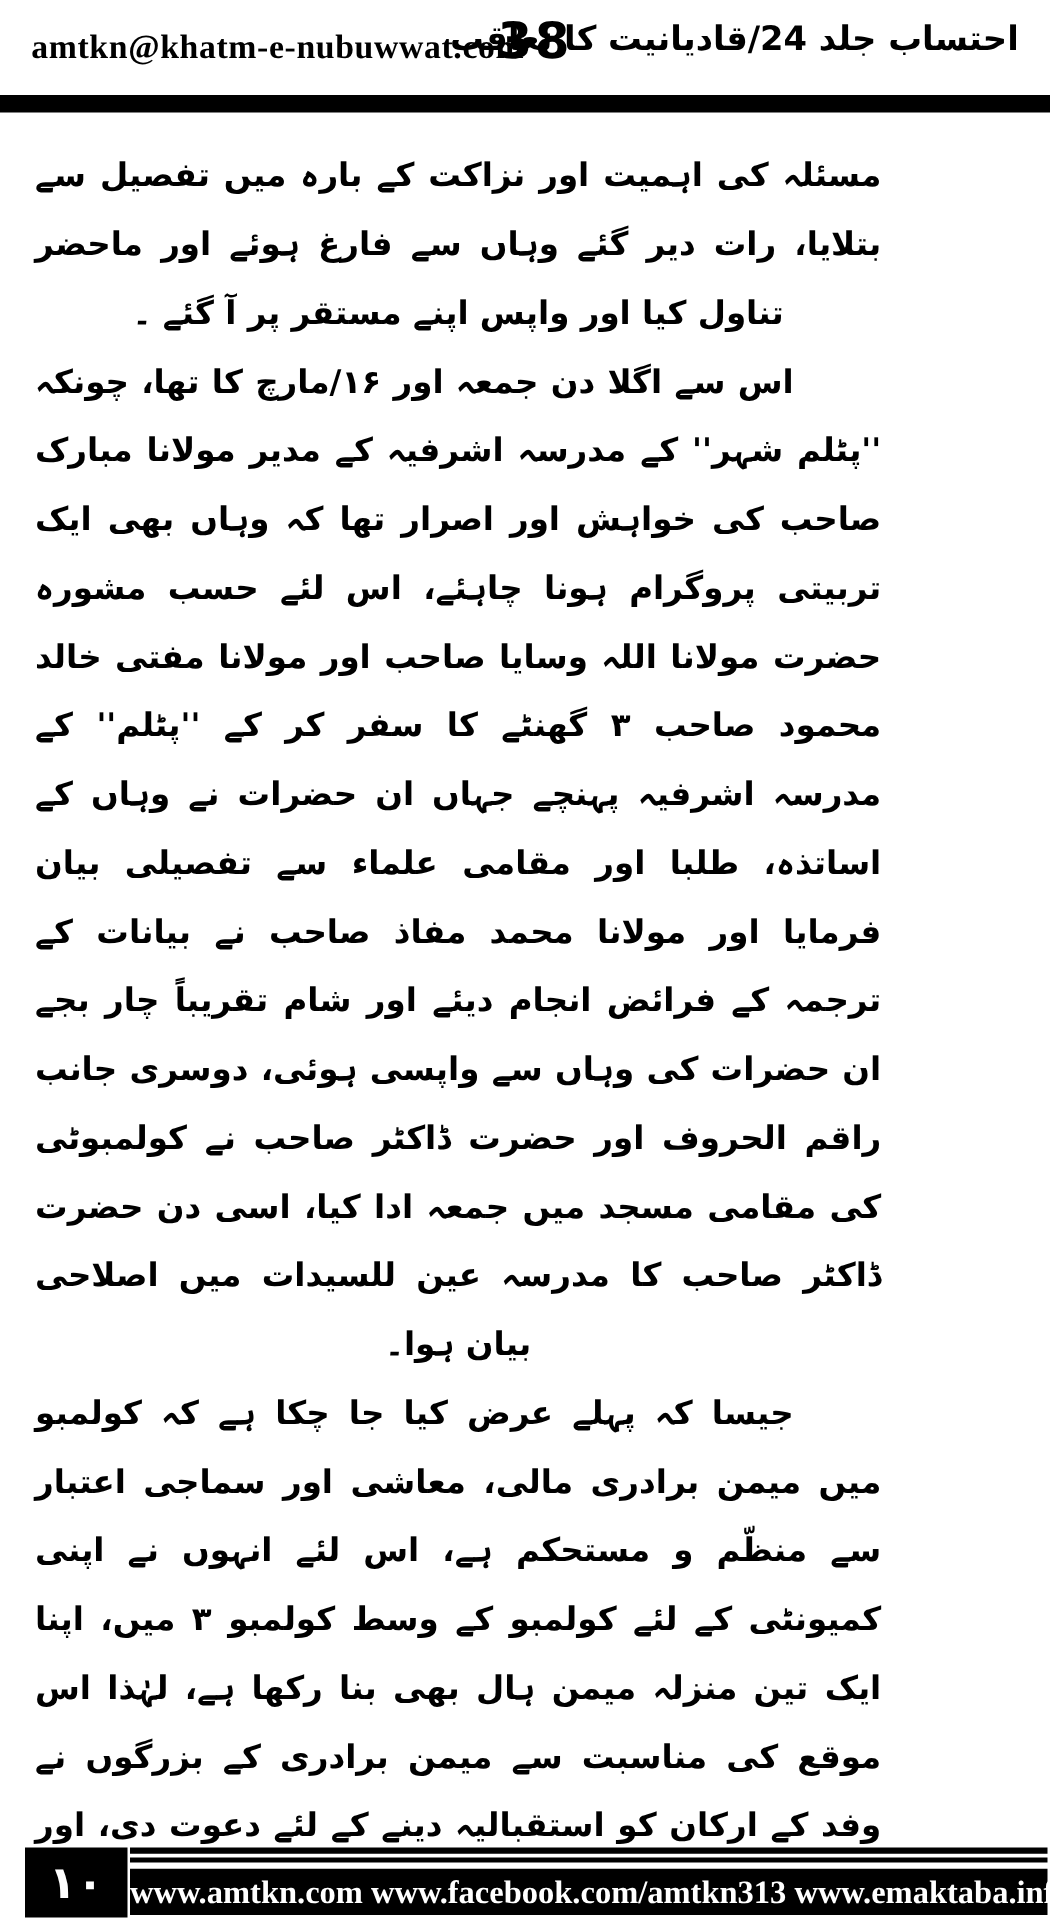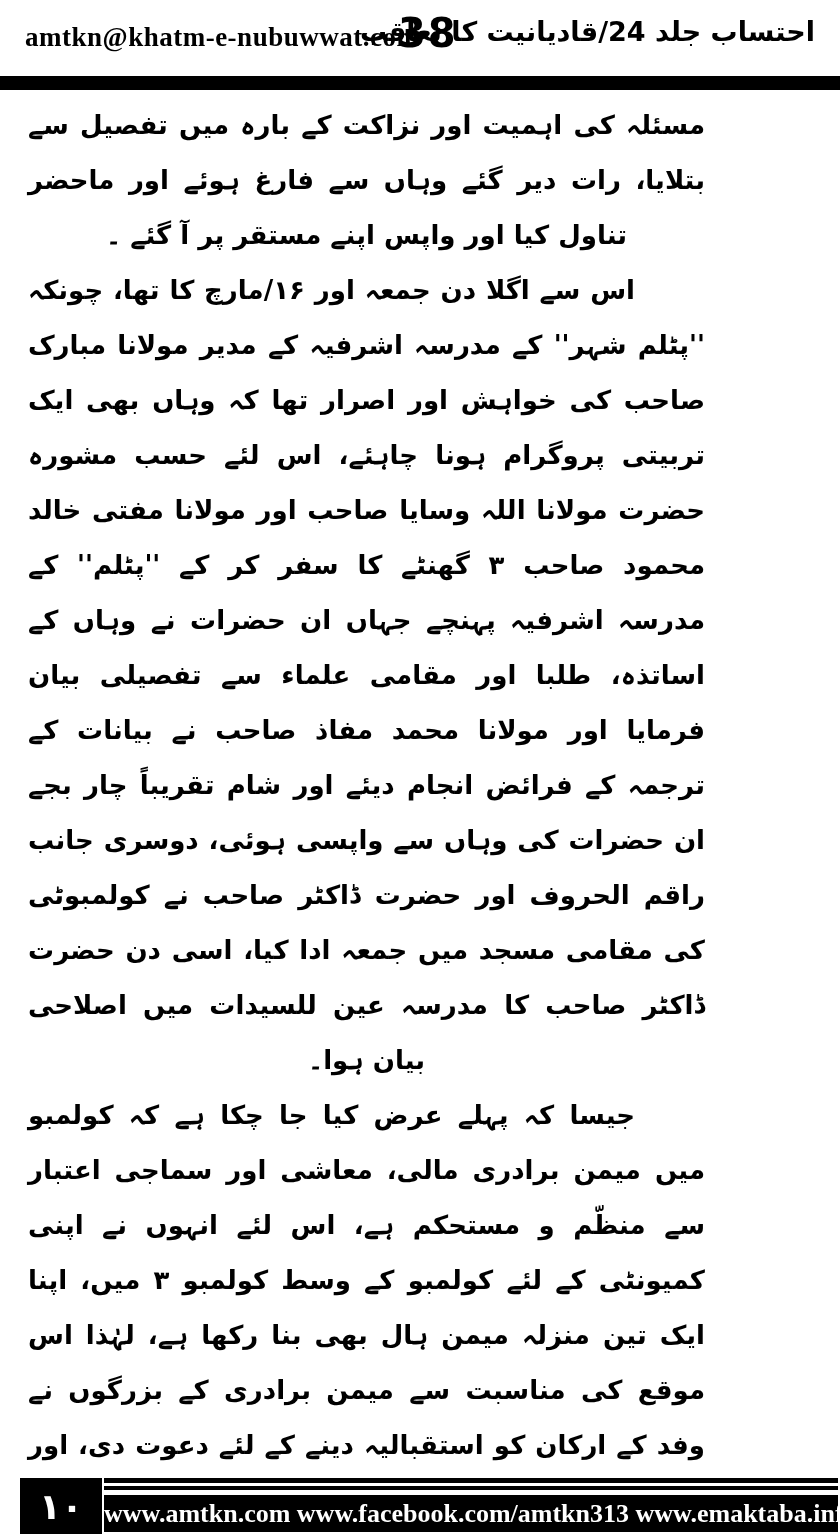--- a/index.html
+++ b/index.html
@@ -30,21 +30,21 @@
     direction:rtl;
     font-size:27px;font-weight:bold;
     font-family:"DejaVu Sans",sans-serif;
   }
   .header-rule{
     position:absolute;left:0;top:76px;width:840px;height:14px;
     background:#000;
   }
   
   .body-text{
-    position:absolute;top:98px;left:0;width:733px;height:1382px;
+    position:absolute;top:114px;left:0;width:733px;height:1382px;
     padding:0 28px;box-sizing:border-box;
     direction:rtl;
     overflow:hidden;
   }
   .body-text p{
     margin:0;
     font-size:26px;line-height:55px;
     font-weight:bold;
     text-align:justify;
     text-align-last:center;

